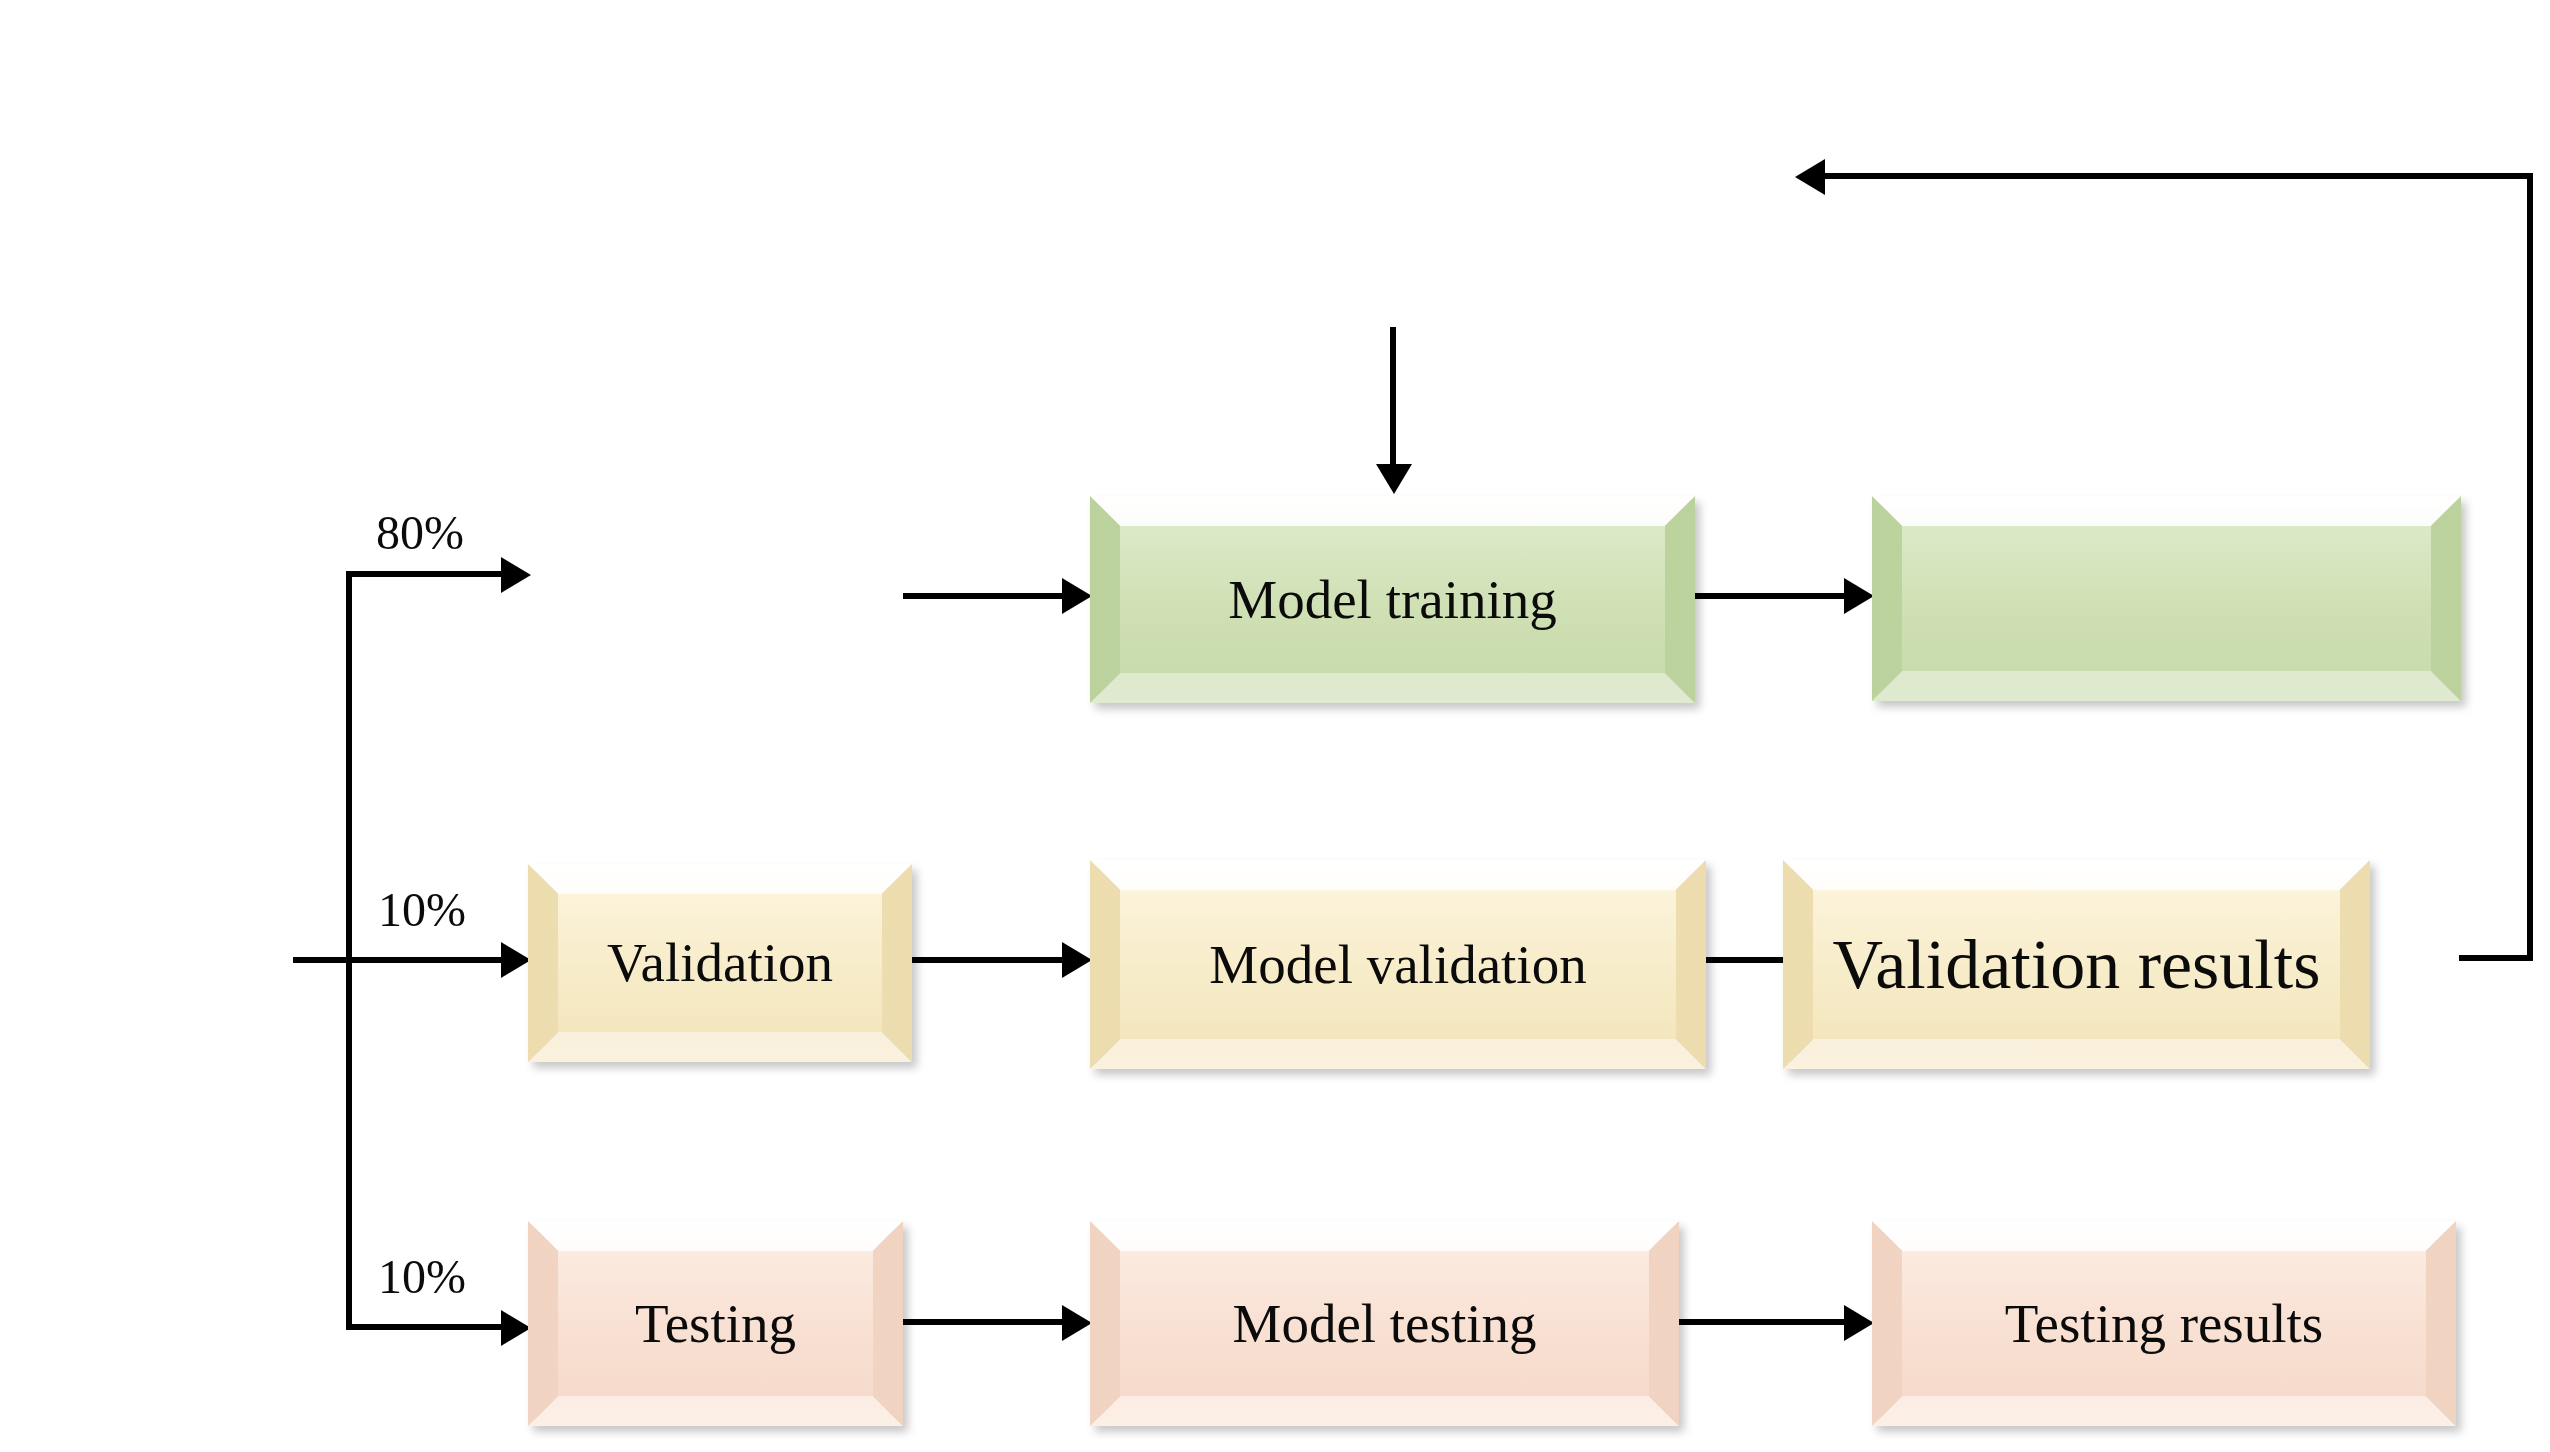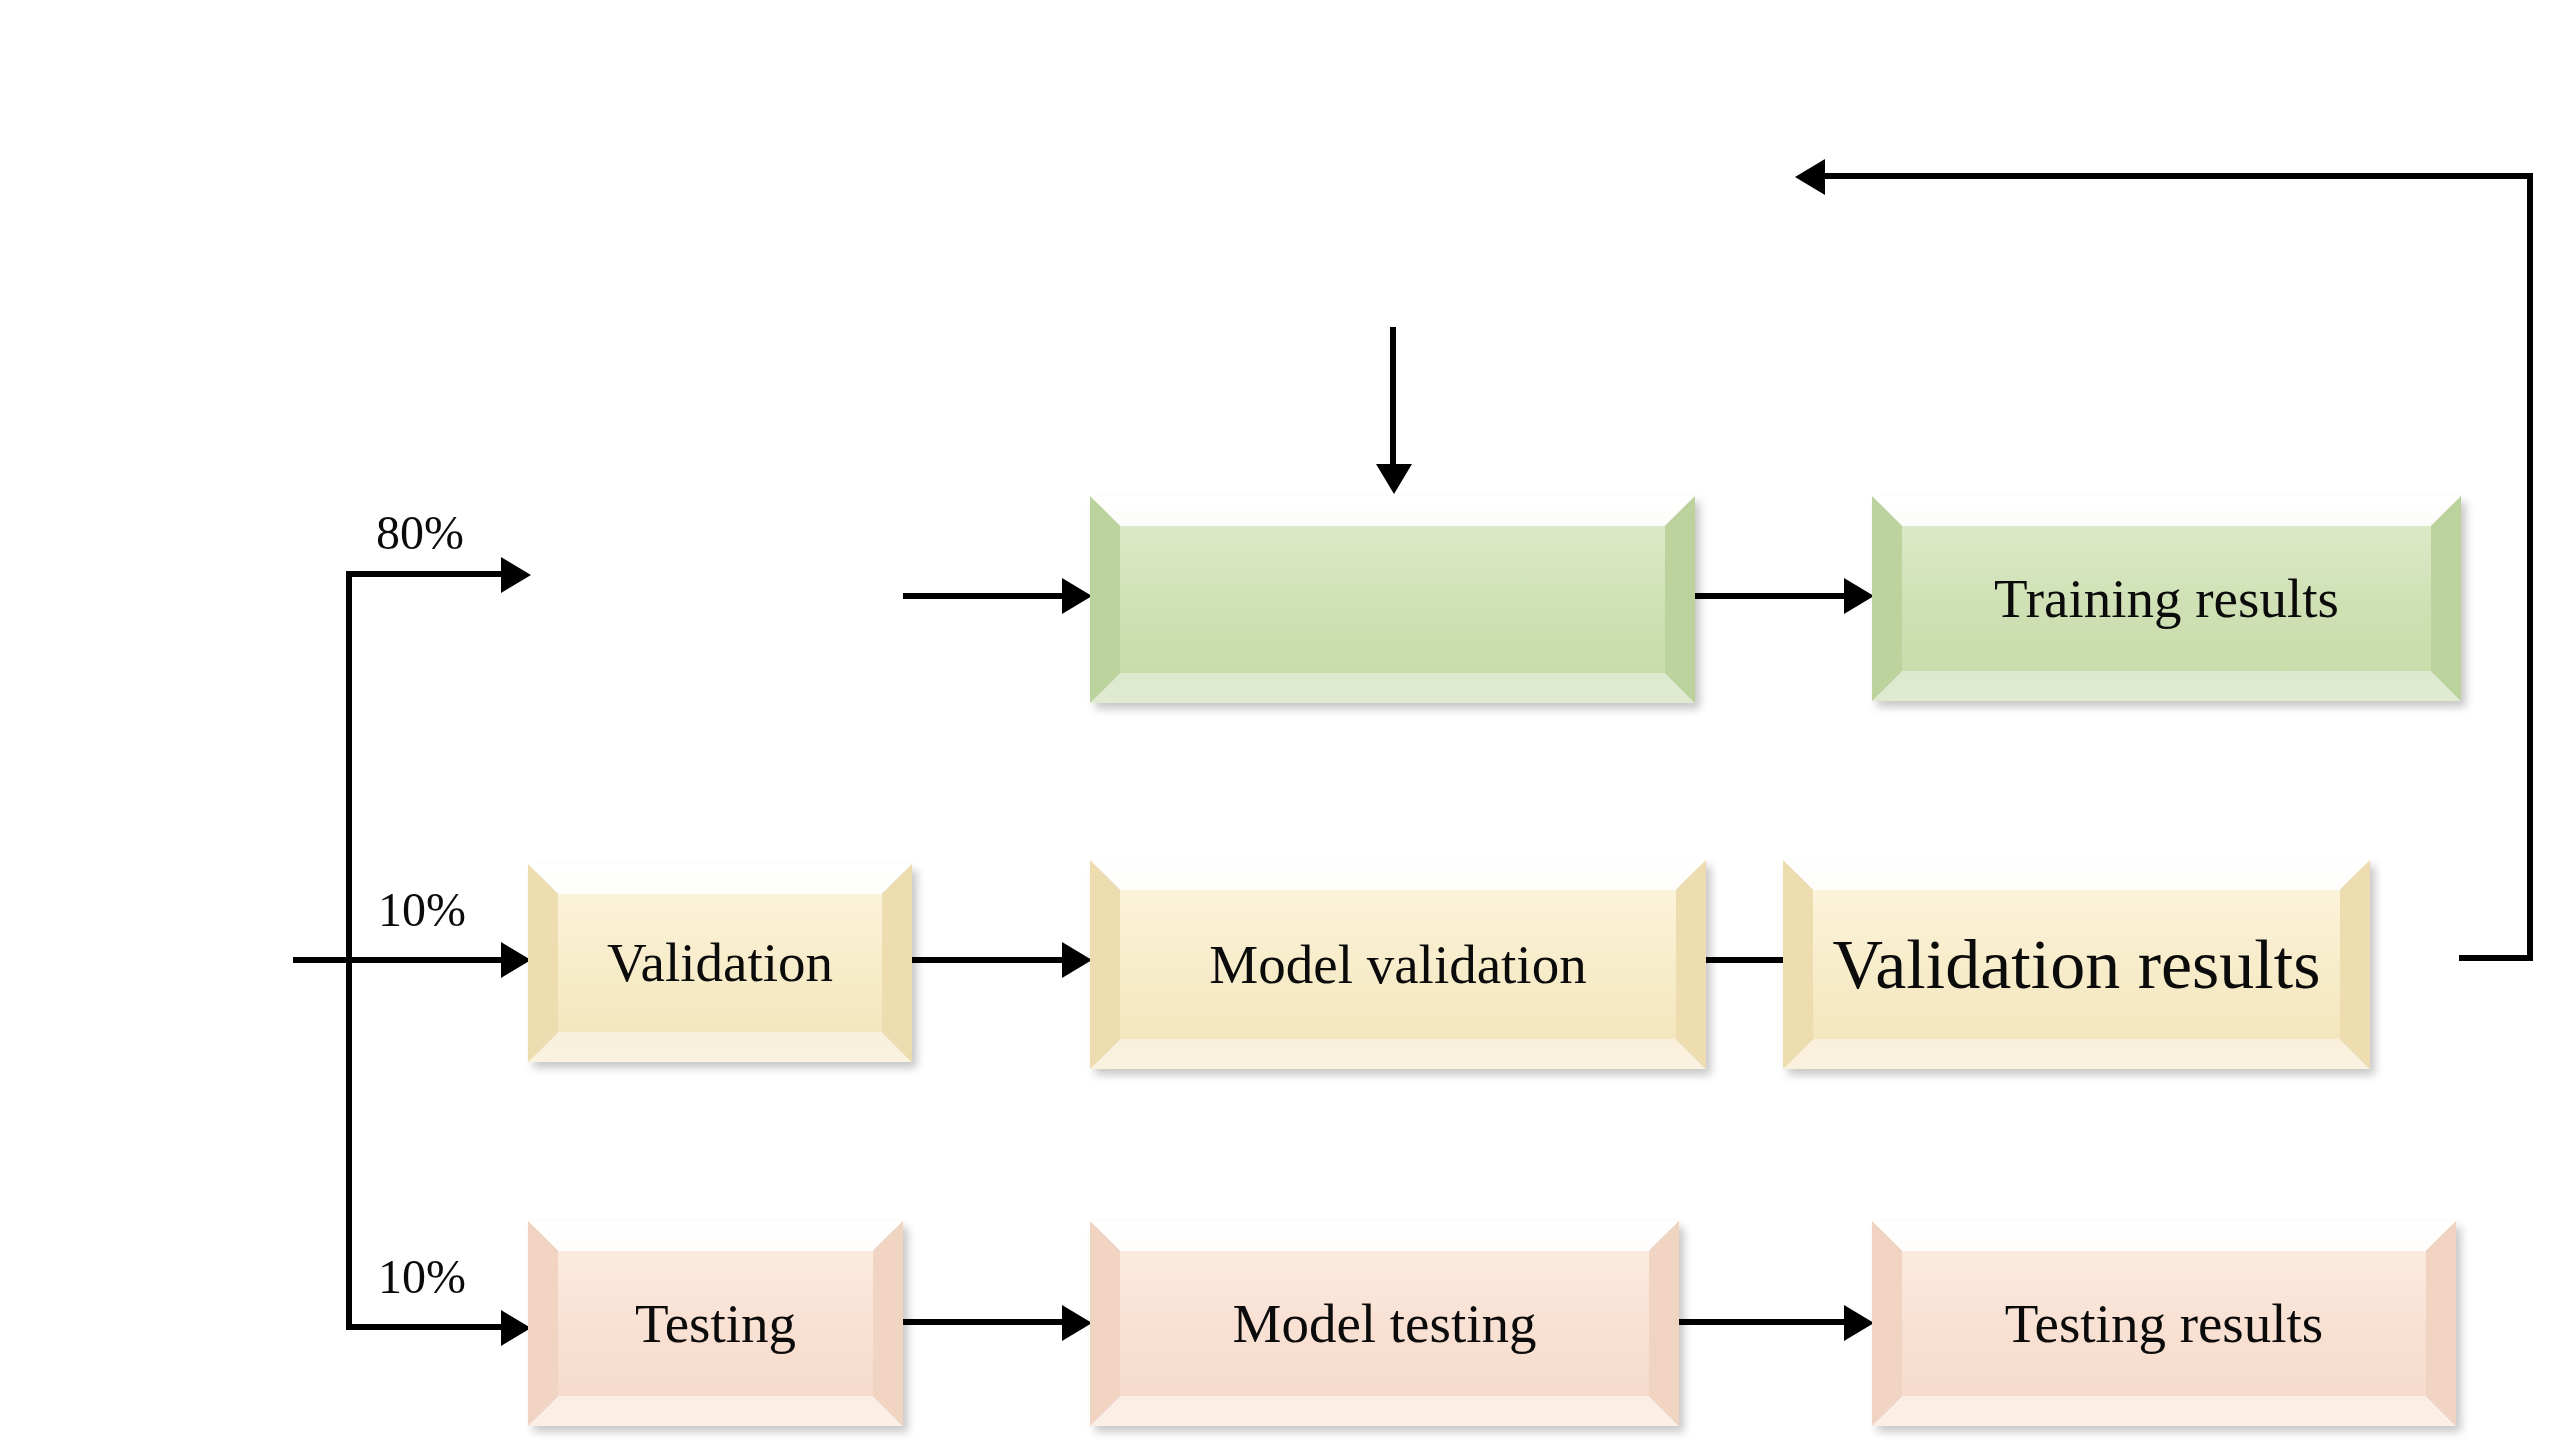--- a/index.html
+++ b/index.html
@@ -139,31 +139,31 @@
 
 
   <div class="node" style="left:1090px; top:496px; width:605px; height:207px; font-size:55px;">
     <div class="bv">
       <span class="c" style="background:linear-gradient(180deg,#e0ecce 0%,#cfe0b4 55%,#c6daa8 100%);"></span>
       <span class="t" style="background:linear-gradient(180deg,#ffffff 0%,#e7f0da 100%);"></span>
       <span class="b" style="background:linear-gradient(180deg,#d3e3ba 0%,#dfead0 100%);"></span>
       <span class="l" style="background:linear-gradient(90deg,#bcd29c 0%,#cddfb2 100%);"></span>
       <span class="r" style="background:linear-gradient(90deg,#cddfb2 0%,#bcd29c 100%);"></span>
     </div>
+    <div class="label">Model training</div>
   </div>
 
   <div class="node" style="left:1872px; top:496px; width:589px; height:205px; font-size:55px;">
     <div class="bv">
       <span class="c" style="background:linear-gradient(180deg,#e0ecce 0%,#cfe0b4 55%,#c6daa8 100%);"></span>
       <span class="t" style="background:linear-gradient(180deg,#ffffff 0%,#e7f0da 100%);"></span>
       <span class="b" style="background:linear-gradient(180deg,#d3e3ba 0%,#dfead0 100%);"></span>
       <span class="l" style="background:linear-gradient(90deg,#bcd29c 0%,#cddfb2 100%);"></span>
       <span class="r" style="background:linear-gradient(90deg,#cddfb2 0%,#bcd29c 100%);"></span>
     </div>
-    <div class="label">Training results</div>
   </div>
 
   <div class="node" style="left:528px; top:864px; width:384px; height:198px; font-size:55px;">
     <div class="bv">
       <span class="c" style="background:linear-gradient(180deg,#fdf6e1 0%,#f7ecc9 55%,#f2e4b9 100%);"></span>
       <span class="t" style="background:linear-gradient(180deg,#ffffff 0%,#fbf4df 100%);"></span>
       <span class="b" style="background:linear-gradient(180deg,#f6ead0 0%,#faf1de 100%);"></span>
       <span class="l" style="background:linear-gradient(90deg,#ecdcae 0%,#f5ebc6 100%);"></span>
       <span class="r" style="background:linear-gradient(90deg,#f5ebc6 0%,#ecdcae 100%);"></span>
     </div>

